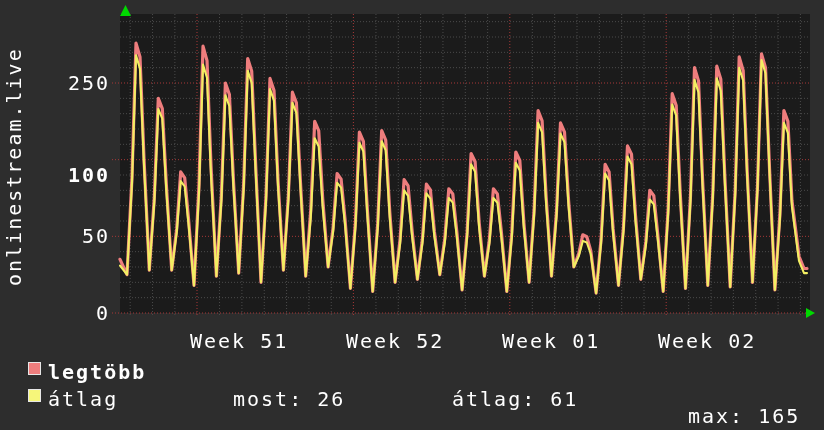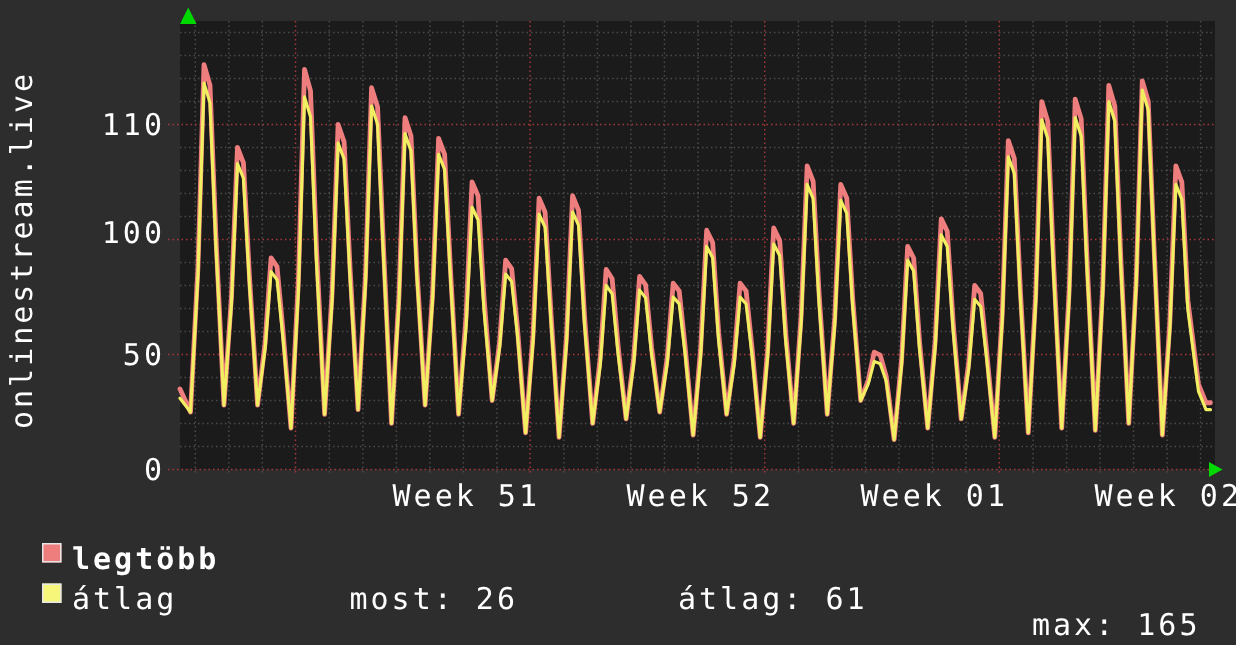--- a/index.html
+++ b/index.html
@@ -12,21 +12,21 @@
   .vtitle{
     position:absolute;left:2px;top:286px;white-space:nowrap;
     transform:rotate(-90deg);transform-origin:0 0;
     font-size:20px;letter-spacing:2px;color:#ffffff;
   }
   .ylabel{
     position:absolute;left:38px;width:72px;text-align:right;
     font-size:20px;color:#ffffff;line-height:22px;height:22px;
   }
   .weeklabel{
-    position:absolute;width:170px;text-align:right;top:318px;
+    position:absolute;width:170px;text-align:left;top:329px;
     font-size:20px;color:#ffffff;
   }
   .legend-label{position:absolute;left:48px;font-size:20px;color:#ffffff;}
   .swatch{
     position:absolute;left:28px;width:11px;height:11px;
     border:1px solid #e6e6e6;
   }
   .stat{position:absolute;font-size:20px;color:#ffffff;white-space:nowrap;}
   #chart-svg{position:absolute;left:105px;top:4px;}
 </style>
@@ -89,22 +89,22 @@
     <line x1="7" y1="155.66666666666666" x2="705" y2="155.66666666666666" stroke="#a83838" stroke-width="1" stroke-dasharray="1 2"></line>
     <line x1="7" y1="78.99999999999997" x2="705" y2="78.99999999999997" stroke="#a83838" stroke-width="1" stroke-dasharray="1 2"></line>
     <polyline points="15.0,255.3 22.0,270.7 27.0,173.4 31.0,39.1 35.0,53.0 39.0,154.9 44.3,266.1 49.3,193.9 53.3,94.3 57.3,104.6 61.3,180.2 66.7,266.1 71.7,224.9 75.7,167.9 79.7,173.8 83.7,217.0 89.0,281.4 94.0,180.9 98.0,42.2 102.0,56.6 106.0,161.8 111.4,272.2 116.4,191.1 120.4,79.0 124.4,90.6 128.4,175.6 133.7,269.1 138.7,179.0 142.7,54.5 146.7,67.3 150.7,161.8 156.0,278.3 161.0,192.7 165.0,74.4 169.0,86.6 173.0,176.4 178.4,266.1 183.4,191.4 187.4,88.2 191.4,98.9 195.4,177.1 200.7,272.2 205.7,207.2 209.7,117.3 213.7,126.6 217.7,194.8 223.1,263.0 228.1,223.7 232.1,169.5 236.1,175.1 240.1,216.2 245.4,284.5 250.4,218.8 254.4,128.1 258.4,137.5 262.4,206.3 267.7,287.5 272.7,219.9 276.7,126.5 280.7,136.2 284.7,207.0 290.1,278.3 295.1,235.2 299.1,175.6 303.1,181.8 307.1,227.0 312.4,275.3 317.4,235.3 321.4,180.2 325.4,185.9 329.4,227.7 334.8,270.7 339.8,234.6 343.8,184.8 347.8,190.0 351.8,227.7 357.1,286.0 362.1,228.7 366.1,149.5 370.1,157.7 374.1,217.8 379.4,272.2 384.4,235.5 388.4,184.8 392.4,190.0 396.4,228.5 401.8,287.5 406.8,228.9 410.8,148.0 414.8,156.4 418.8,217.8 424.1,278.3 429.1,206.2 433.1,106.6 437.1,116.9 441.1,192.5 446.5,272.2 451.5,207.8 455.5,118.9 459.5,128.1 463.5,195.5 468.8,263.0 473.8,249.5 477.8,230.8 481.8,232.7 485.8,246.9 491.1,289.1 496.1,235.0 500.1,160.3 504.1,168.0 508.1,224.7 513.5,281.4 518.5,222.8 522.5,141.9 526.5,150.2 530.5,211.6 535.8,275.3 540.8,237.9 544.8,186.3 548.8,191.7 552.8,230.8 558.2,287.5 563.2,204.5 567.2,89.7 571.2,101.6 575.2,188.6 580.5,284.5 585.5,191.7 589.5,63.7 593.5,76.9 597.5,174.1 602.8,281.4 607.8,189.3 611.8,62.1 615.8,75.3 619.8,171.8 625.2,282.9 630.2,186.3 634.2,52.9 638.2,66.7 642.2,167.9 647.5,278.3 652.5,182.4 656.5,49.9 660.5,63.6 664.5,164.1 669.9,286.0 674.9,210.7 678.9,106.6 682.9,117.4 686.9,196.3 694.0,252.3 699.0,264.5 702.0,264.5" fill="none" stroke="#ee7d7d" stroke-width="3.2" stroke-linejoin="round" stroke-linecap="round"></polyline>
     <polyline points="15.0,261.5 22.0,270.7 27.0,178.6 31.0,51.4 35.0,64.6 39.0,161.0 44.3,266.1 49.3,198.4 53.3,105.1 57.3,114.7 61.3,185.6 66.7,266.1 71.7,228.7 75.7,177.1 79.7,182.5 83.7,221.6 89.0,281.4 94.0,188.7 98.0,60.6 102.0,73.8 106.0,171.0 111.4,272.2 116.4,196.2 120.4,91.3 124.4,102.1 128.4,181.7 133.7,269.1 138.7,184.1 142.7,66.7 146.7,78.9 150.7,167.9 156.0,278.3 161.0,197.2 165.0,85.1 169.0,96.7 173.0,181.7 178.4,266.1 183.4,195.9 187.4,98.9 191.4,109.0 195.4,182.5 200.7,272.2 205.7,214.2 209.7,134.2 213.7,142.5 217.7,203.2 223.1,263.0 228.1,227.6 232.1,178.7 236.1,183.7 240.1,220.8 245.4,284.5 250.4,223.3 254.4,138.8 258.4,147.5 262.4,211.6 267.7,287.5 272.7,224.4 276.7,137.3 280.7,146.3 284.7,212.4 290.1,278.3 295.1,239.7 299.1,186.3 303.1,191.9 307.1,232.3 312.4,275.3 317.4,239.2 321.4,189.4 325.4,194.6 329.4,232.3 334.8,270.7 339.8,238.5 343.8,194.0 347.8,198.6 351.8,232.3 357.1,286.0 362.1,233.2 366.1,160.3 370.1,167.8 374.1,223.1 379.4,272.2 384.4,239.4 388.4,194.0 392.4,198.7 396.4,233.1 401.8,287.5 406.8,233.4 410.8,158.7 414.8,166.5 418.8,223.1 424.1,278.3 429.1,211.4 433.1,118.9 437.1,128.4 441.1,198.6 446.5,272.2 451.5,212.3 455.5,129.6 459.5,138.2 463.5,200.9 468.8,263.0 473.8,252.1 477.8,236.9 481.8,238.5 485.8,250.0 491.1,289.1 496.1,238.8 500.1,169.5 504.1,176.6 508.1,229.3 513.5,281.4 518.5,227.3 522.5,152.6 526.5,160.3 530.5,217.0 535.8,275.3 540.8,241.8 544.8,195.5 548.8,200.3 552.8,235.4 558.2,287.5 563.2,209.0 567.2,100.5 571.2,111.7 575.2,194.0 580.5,284.5 585.5,196.9 589.5,75.9 593.5,88.4 597.5,180.2 602.8,281.4 607.8,194.5 611.8,74.4 615.8,86.8 619.8,177.9 625.2,282.9 630.2,190.8 634.2,63.7 638.2,76.8 642.2,173.3 647.5,278.3 652.5,185.0 656.5,56.0 660.5,69.3 664.5,167.2 669.9,286.0 674.9,215.8 678.9,118.9 682.9,128.9 686.9,202.4 694.0,256.9 699.0,269.1 702.0,269.1" fill="none" stroke="#f2ee62" stroke-width="2.1" stroke-linejoin="round" stroke-linecap="round"></polyline>
     <polygon points="15,12 26,12 20.5,1" fill="#00d900"></polygon>
     <polygon points="701,304 701,314 710,309" fill="#00d900"></polygon>
   </svg>
 
 <span class="ylabel" style="top:302px;">0</span>
 <span class="ylabel" style="top:225px;">50</span>
-<span class="ylabel" style="top:144px;">100</span>
-<span class="ylabel" style="top:72px;">110</span>
+<span class="ylabel" style="top:164px;font-weight:bold;">100</span>
+<span class="ylabel" style="top:72px;">250</span>
 
 <span class="weeklabel" style="left:190px;">Week 51</span>
 <span class="weeklabel" style="left:346px;">Week 52</span>
 <span class="weeklabel" style="left:502px;">Week 01</span>
 <span class="weeklabel" style="left:658px;">Week 02</span>
 
 <span class="swatch" style="top: 362px; background: rgb(238, 125, 125);"></span>
 <span class="legend-label" style="top:360px;font-weight:bold;">legtöbb</span>
 
 <span class="swatch" style="top: 389px; background: rgb(246, 246, 122);"></span>

